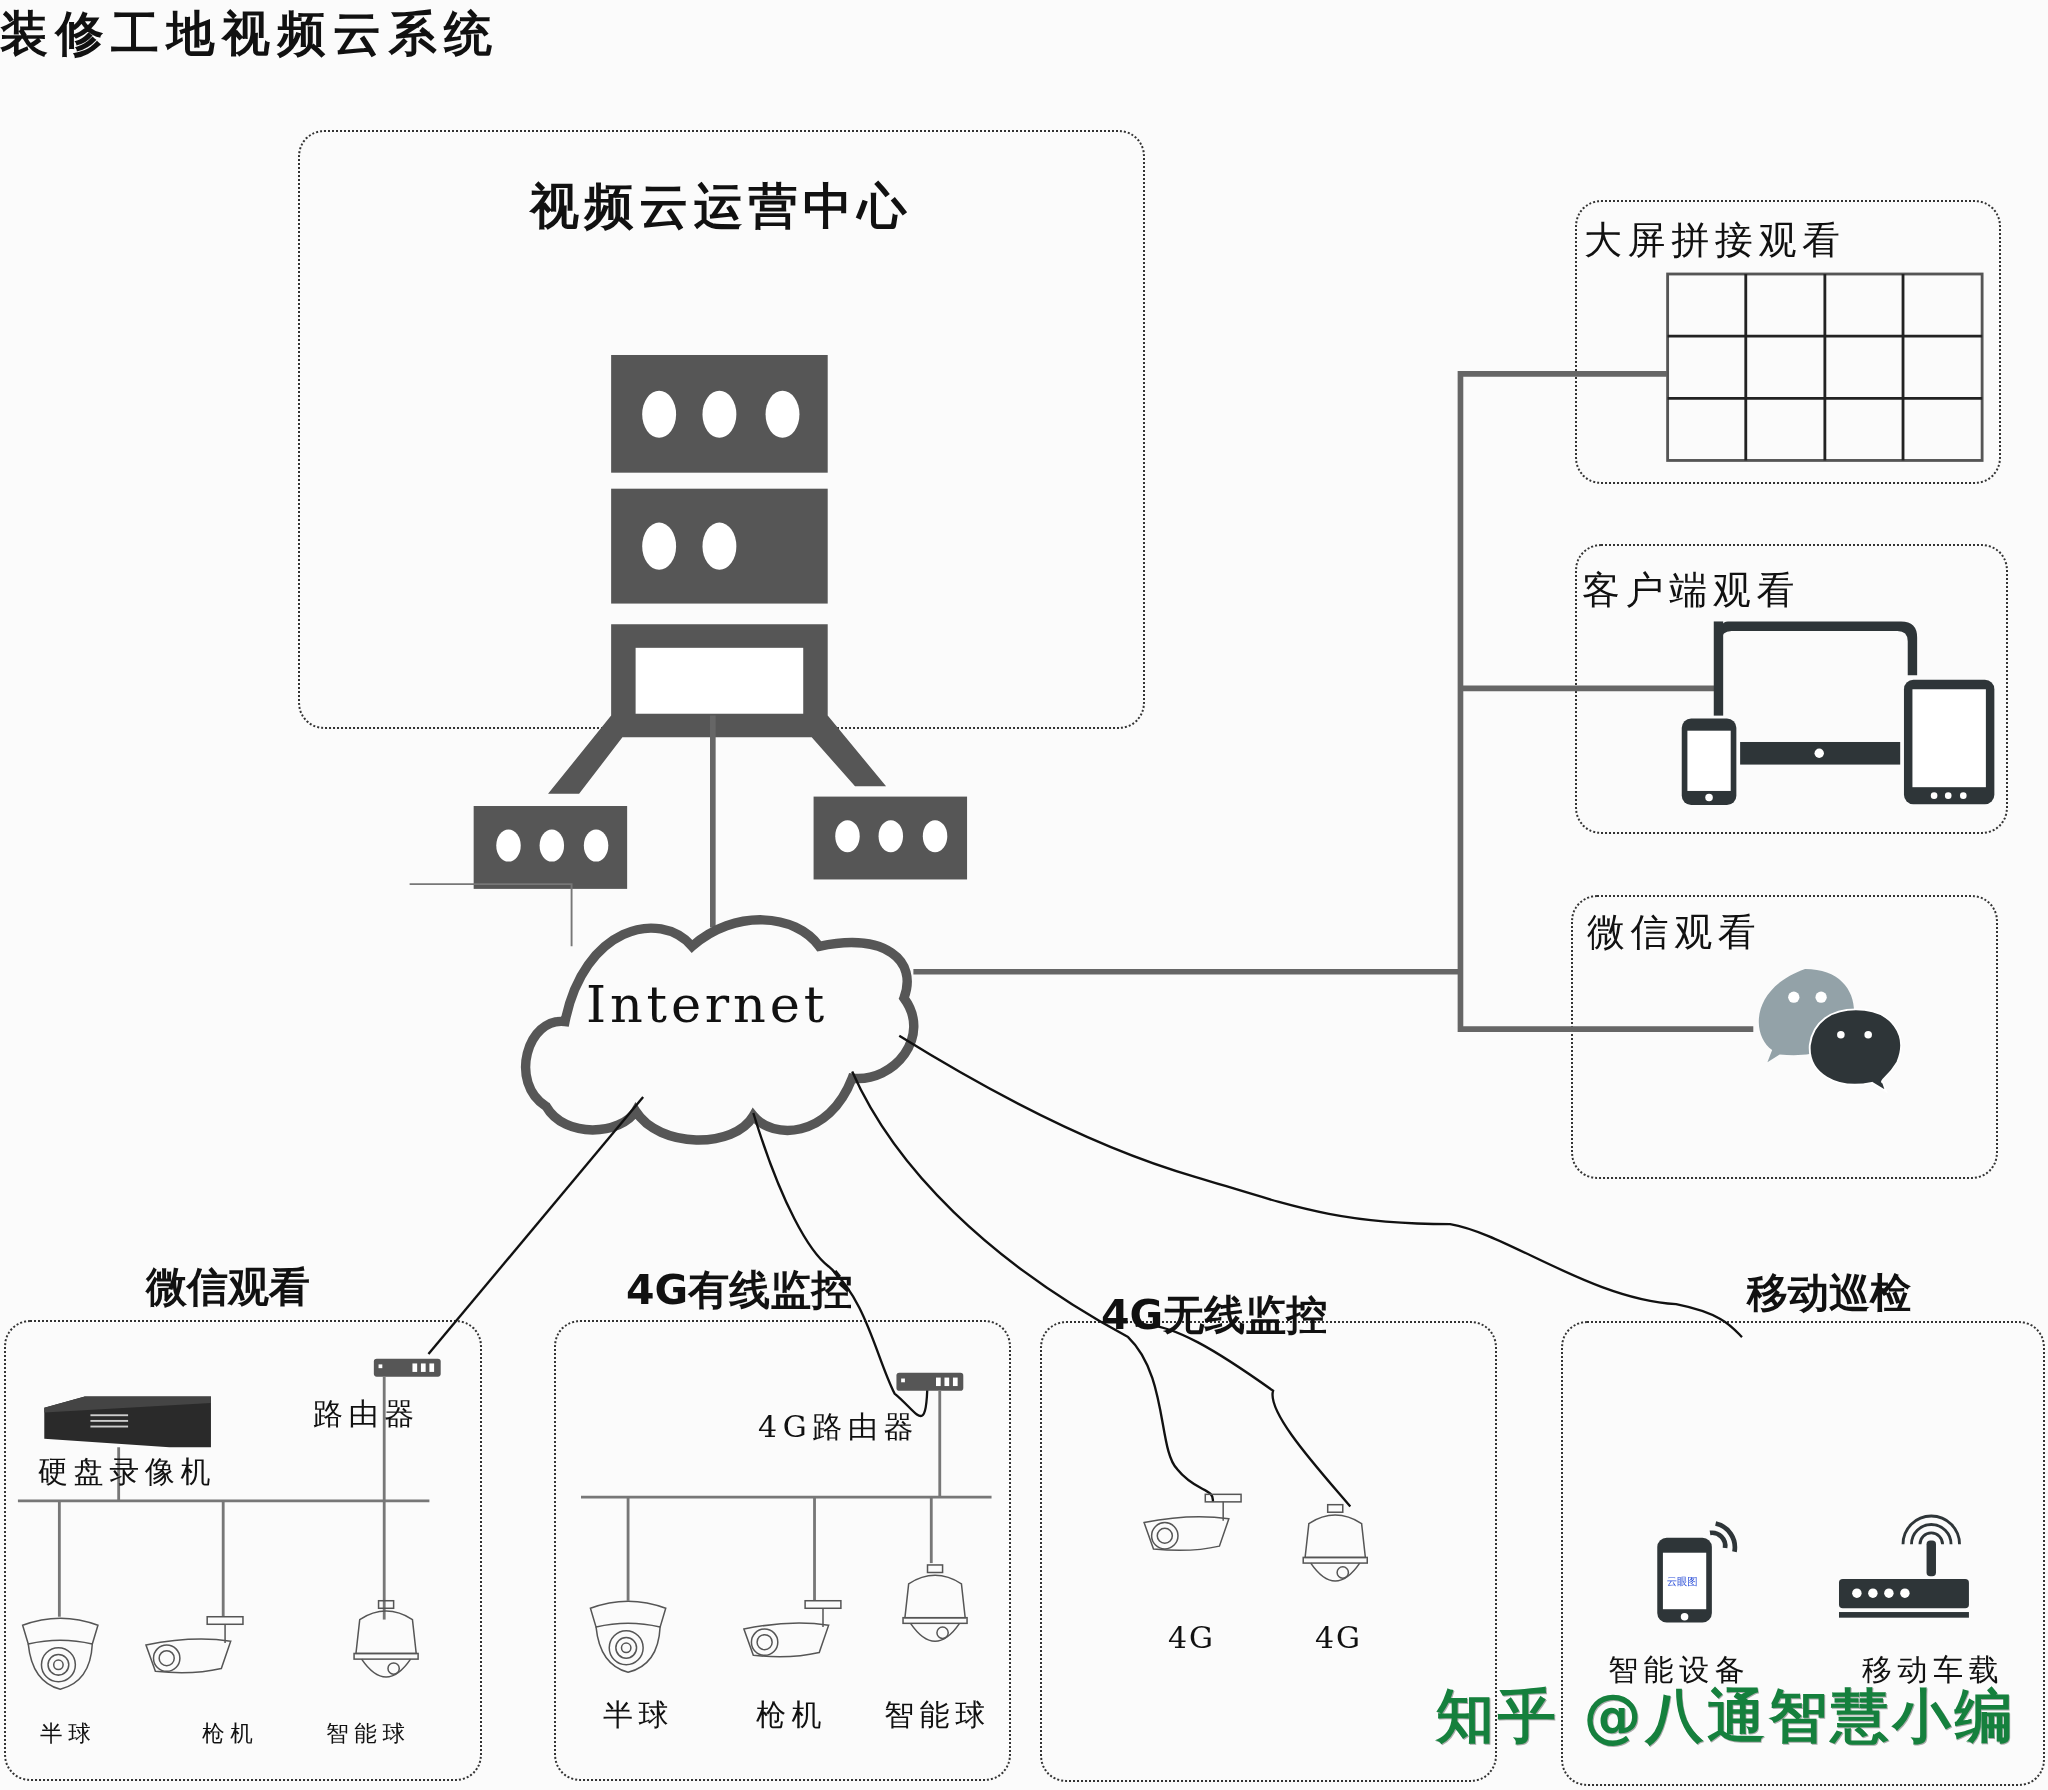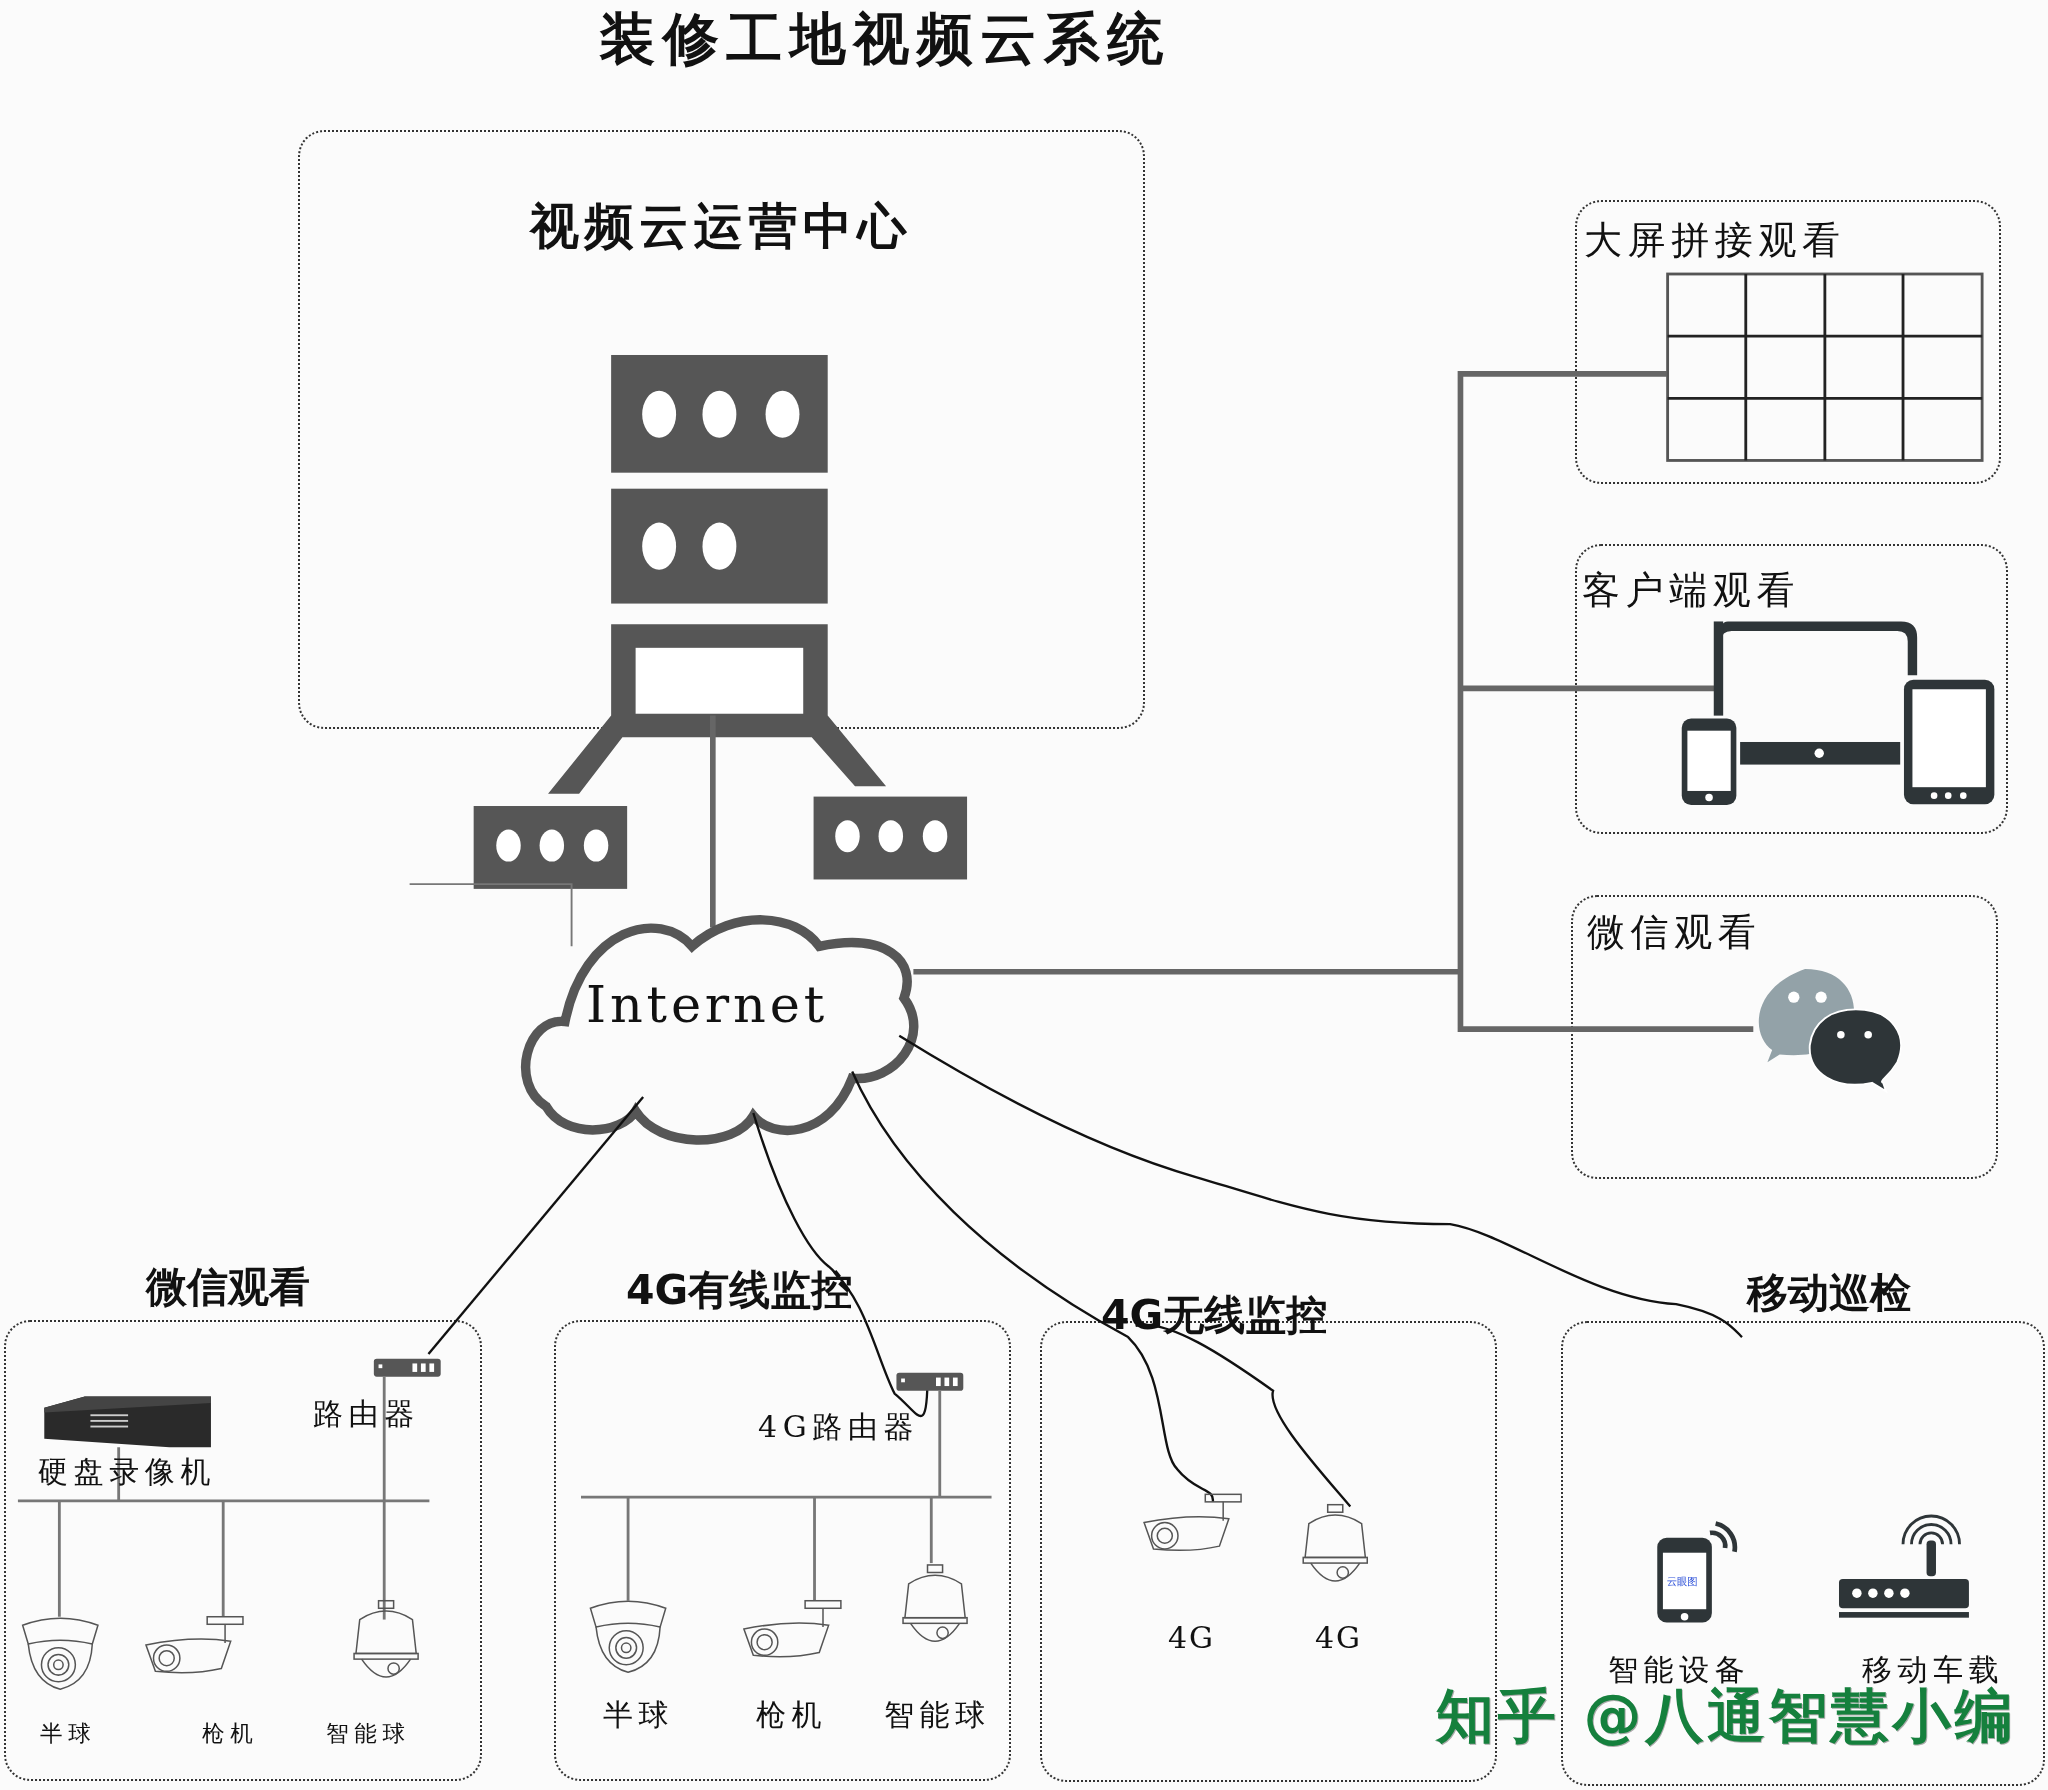--- a/index.html
+++ b/index.html
@@ -1,25 +1,25 @@
 <!DOCTYPE html>
 <html style="font-size:15px"><head>
 <meta charset="utf-8">
 <style>
   html,body{margin:0;padding:0;background:#fbfbfb;}
   body{width:2049px;height:1790px;position:relative;overflow:hidden;font-family:"DejaVu Sans",sans-serif;color:#111;}
   .abs{position:absolute;}
-  .title{left:0;width:1770px;top:1.9px;text-align:center;font-size:56px;font-weight:bold;letter-spacing:7.5px;}
+  .title{left:0;width:1770px;top:1.9px;text-align:left;font-size:48px;font-weight:bold;letter-spacing:7.5px;}
   .box{position:absolute;border:2.8px dotted #333;border-radius:26px;box-sizing:border-box;}
   .sect-title{position:absolute;font-size:41px;font-weight:bold;white-space:nowrap;}
   .lbl{position:absolute;font-family:"DejaVu Serif",serif;white-space:nowrap;color:#111;}
   .lbl-lg{font-size:38px;letter-spacing:5.6px;}
   .lbl-md{font-size:30px;letter-spacing:5.6px;}
   .lbl-sm{font-size:22.6px;letter-spacing:5.6px;}
-  .center-title{font-size:49px;font-weight:bold;letter-spacing:5.6px;margin-top:20px;}
+  .center-title{font-size:49px;font-weight:bold;letter-spacing:5.6px;}
   svg.wires{position:absolute;left:0;top:0;}
   .watermark{position:absolute;left:1436px;top:1678px;font-size:58px;font-weight:bold;color:#15803d;letter-spacing:3.8px;white-space:nowrap;text-shadow:0.9px 0.9px 0 #aaa;}
 </style>
 </head>
 <body>
 
 <div class="abs title">装修工地视频云系统</div>
 
 <div class="box" style="left:298px;top:130px;width:847px;height:599px;"></div>
 <div class="box" style="left:1575px;top:200px;width:426px;height:284px;"></div>

